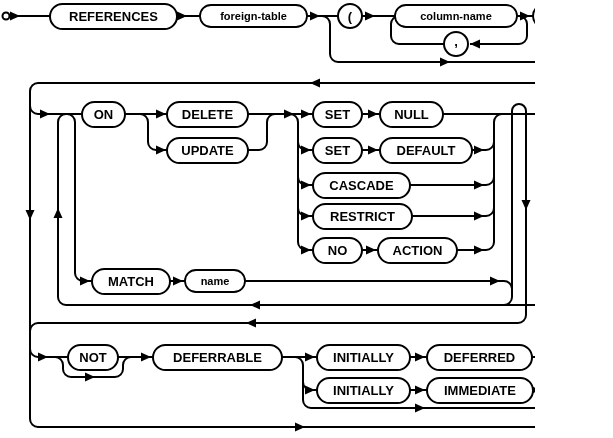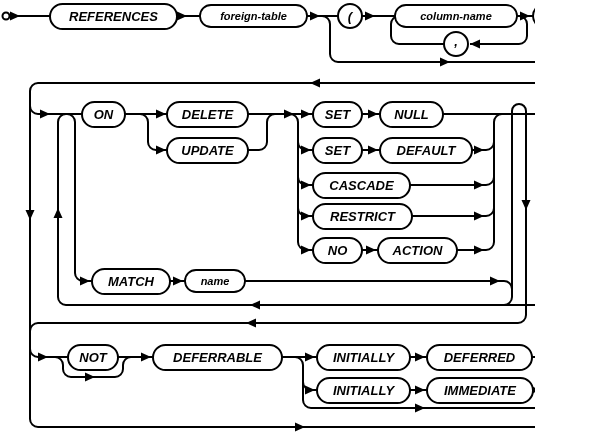--- a/index.html
+++ b/index.html
@@ -1,16 +1,16 @@
 <!DOCTYPE html>
 <html><head>
 <meta charset="utf-8">
 <style>
   html,body{margin:0;padding:0;background:#ffffff;}
-  .stage{width:535px;height:438px;background:#ffffff;position:relative;overflow:hidden;font-style:italic;}
+  .stage{width:535px;height:438px;background:#ffffff;position:relative;overflow:hidden;}
   svg{display:block;}
   .rail{fill:none;stroke:#000000;stroke-width:2;}
   .ar{fill:#000000;stroke:none;}
   .kwbox{fill:#ffffff;stroke:#000000;stroke-width:2;}
   .idbox{fill:#ffffff;stroke:#000000;stroke-width:1.8;}
   .tcirc{fill:#ffffff;stroke:#000000;stroke-width:2;}
   text.kw{font-family:"Liberation Sans","DejaVu Sans",sans-serif;font-weight:bold;font-size:13px;text-anchor:middle;fill:#000000;}
   text.idt{font-family:"Liberation Sans","DejaVu Sans",sans-serif;font-weight:bold;font-size:11px;text-anchor:middle;fill:#000000;}
   text.pn{font-family:"Liberation Sans","DejaVu Sans",sans-serif;font-weight:bold;font-size:13px;text-anchor:middle;fill:#000000;}
 </style>

